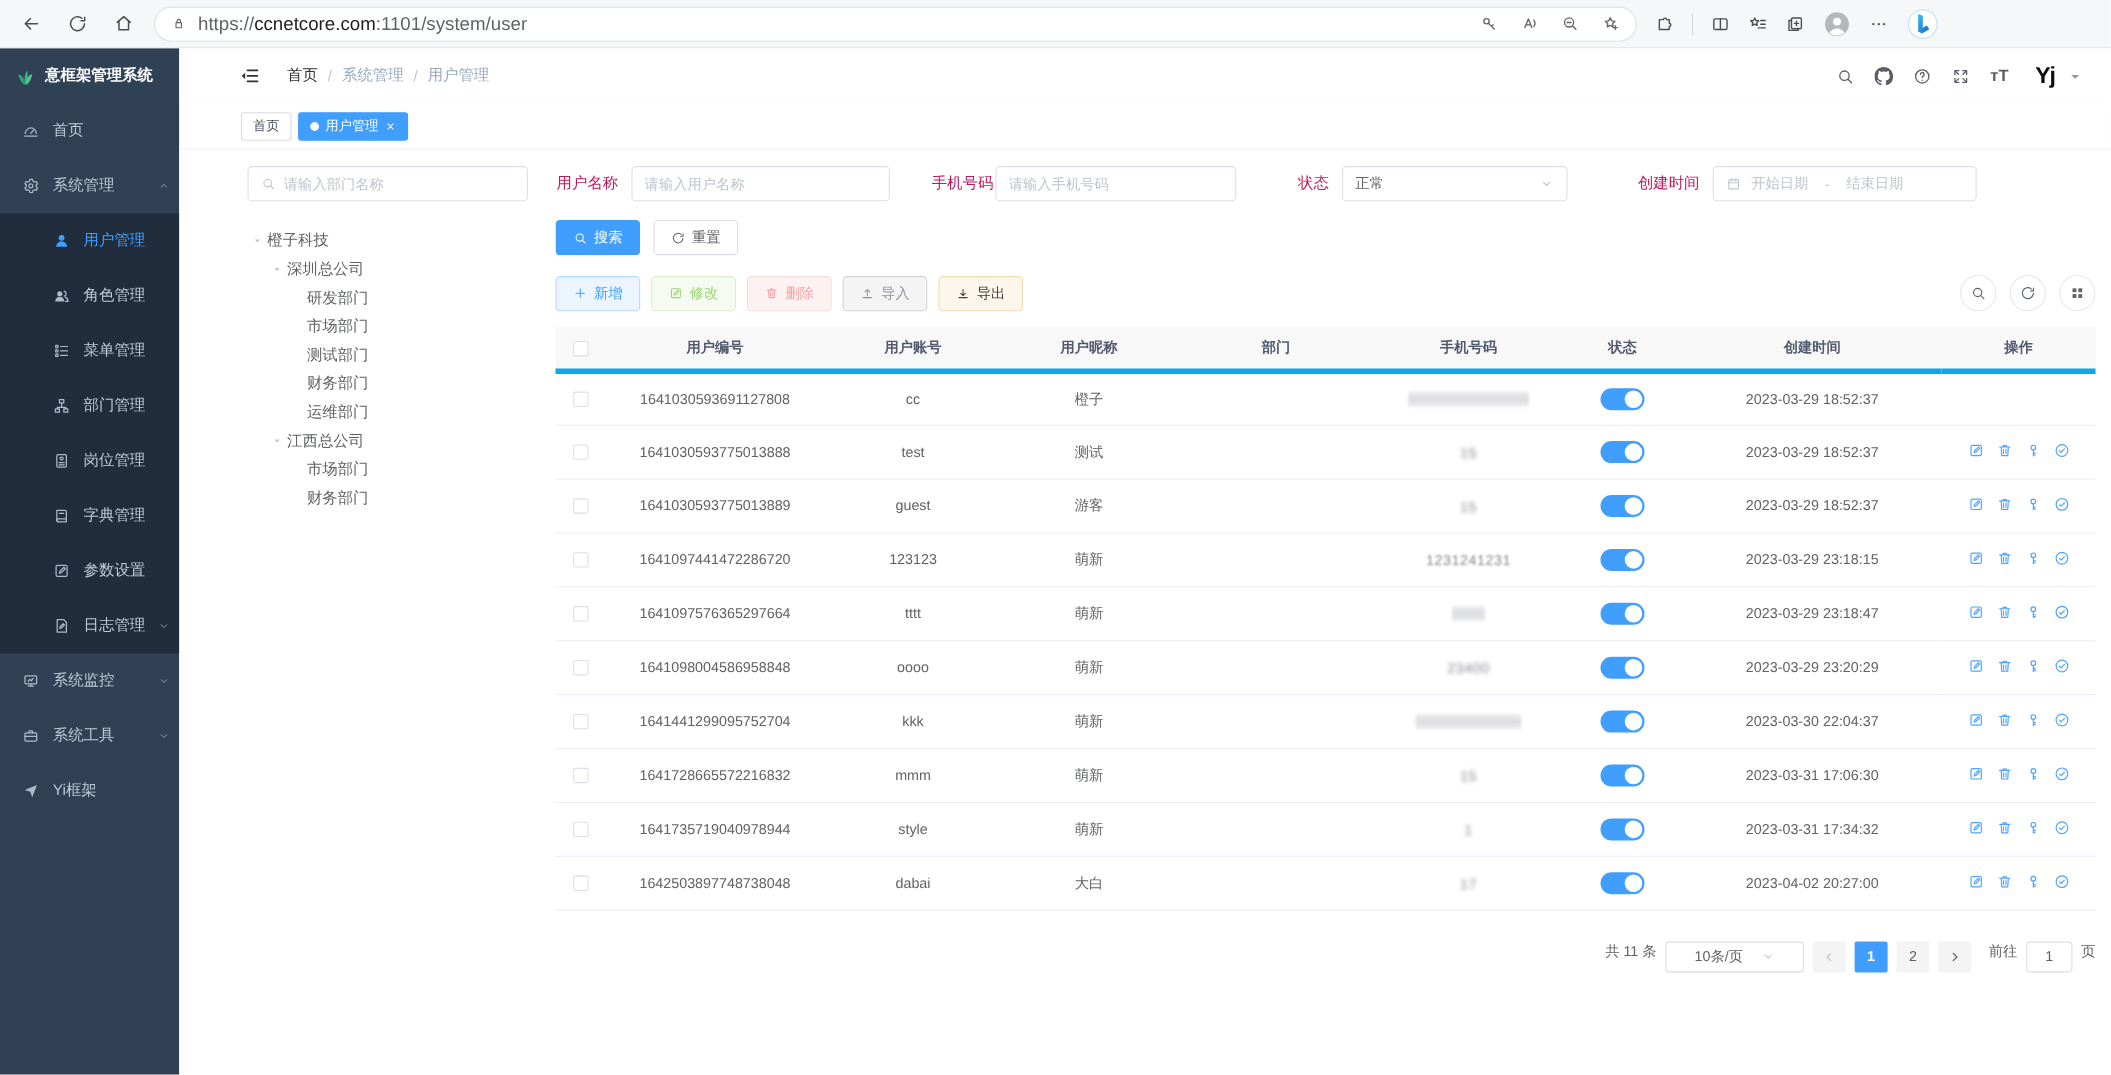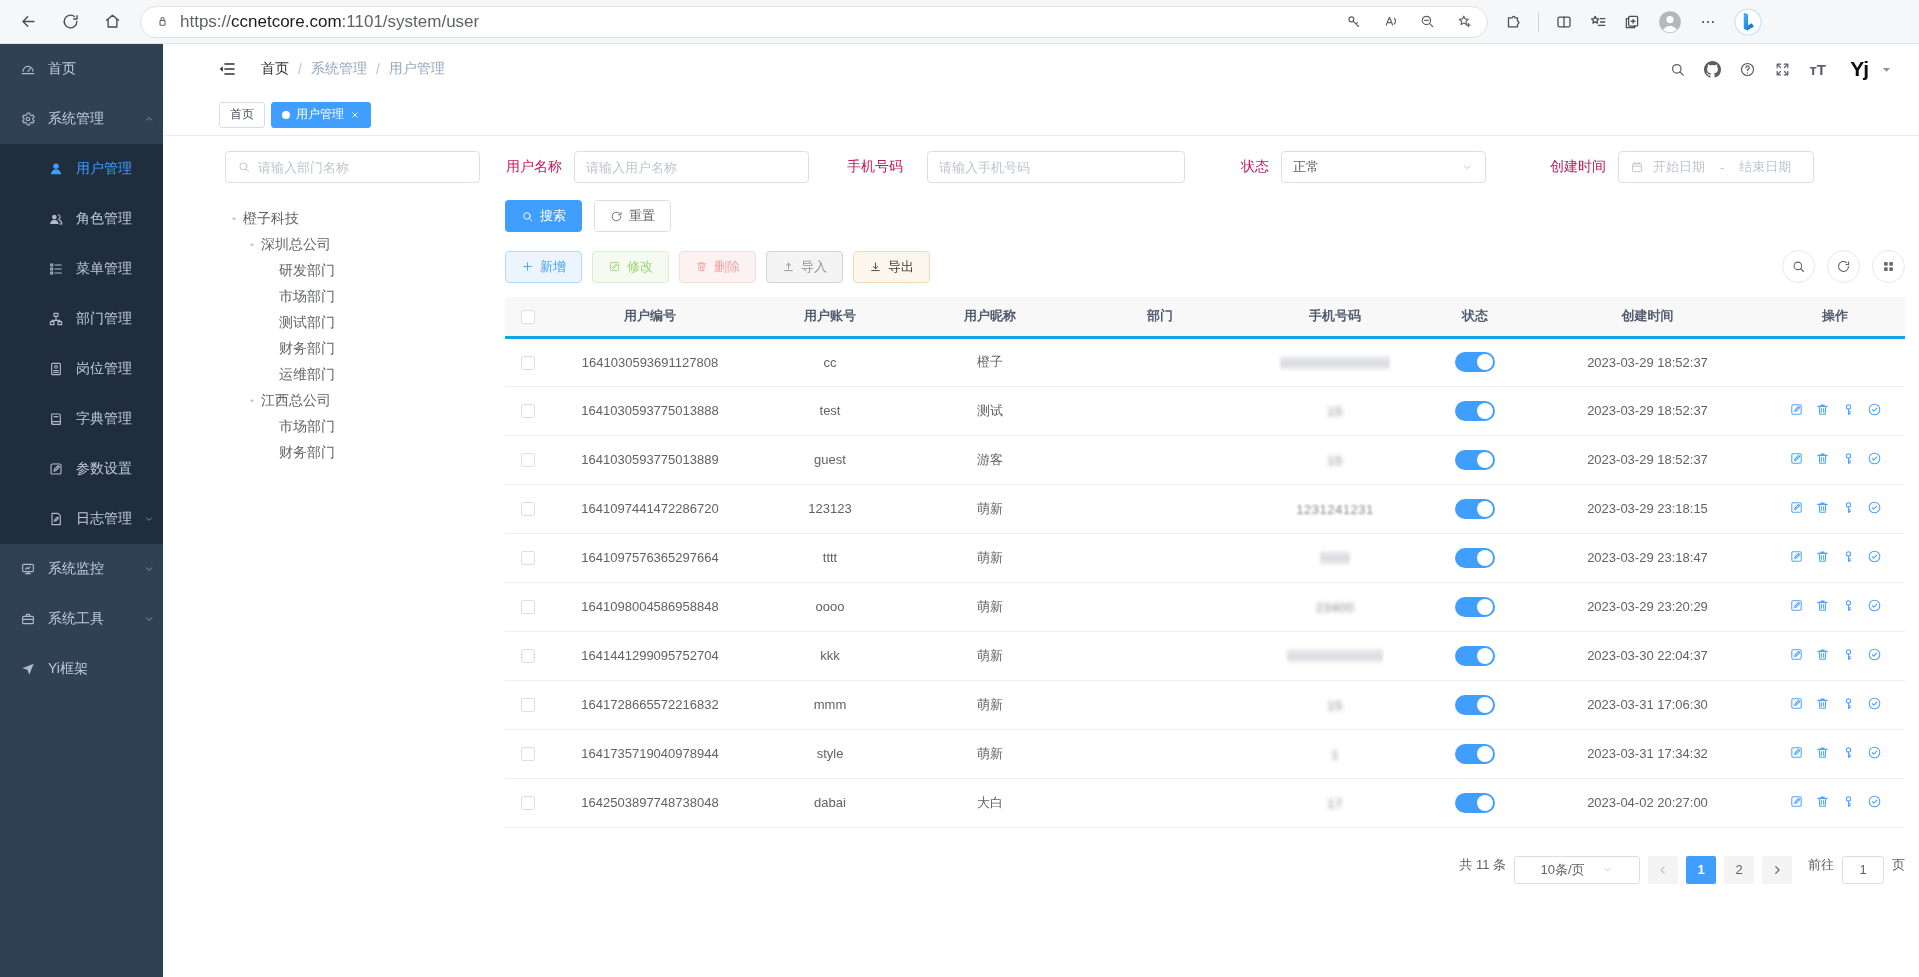--- a/index.html
+++ b/index.html
@@ -82,21 +82,21 @@
 .tree-caret{width:18px;display:flex;justify-content:center;color:#c0c4cc;font-size:12px}
 .tree-spacer{width:18px}
 .right{flex:1;min-width:0}
 .search-row{display:flex;gap:12px;margin-bottom:18px}
 .toolbar-row{display:flex;align-items:center;gap:10px;margin-bottom:14px}
 .toolbar-spacer{flex:1}
 .circle-btn{width:33px;height:33px;border-radius:50%;border:1px solid #e4e7ed;background:#fff;display:flex;align-items:center;justify-content:center;color:#5f646b;cursor:pointer}
 .circle-btn .icn{font-size:15px}
 
 table{width:100%;border-collapse:collapse;table-layout:fixed;font-size:13px;color:#606266}
-thead th{background:#f8f8f9;height:40px;font-size:13px;font-weight:700;color:#515a6e;text-align:center;border-bottom:3px solid #0ea5e9}
+thead th{background:#f8f8f9;height:40px;font-size:13px;font-weight:700;color:#515a6e;text-align:center;border-bottom:5px solid #0ea5e9}
 tbody td{height:49px;text-align:center;border-bottom:1px solid #ebeef5}
 .checkbox{width:14px;height:14px;display:inline-block;border:1px solid #dcdfe6;border-radius:2px;background:#fff;vertical-align:middle;cursor:pointer}
 .toggle{width:40px;height:20px;border-radius:10px;background:#409eff;display:inline-block;position:relative;vertical-align:middle;cursor:pointer}
 .toggle::after{content:"";position:absolute;top:2px;right:2px;width:16px;height:16px;border-radius:50%;background:#fff}
 .phone-bar{display:inline-block;height:14px;border-radius:2px;vertical-align:middle;background:linear-gradient(180deg,#ececee,#d9dade 55%,#f0f0f2);filter:blur(1.6px);opacity:.95}
 .phone-hint{display:inline-block;overflow:hidden;white-space:nowrap;vertical-align:middle;color:#84878d;letter-spacing:.5px;filter:blur(2px)}
 .actions{display:inline-flex;gap:11px;color:#4da3ff}
 .actions .icn{font-size:15px;cursor:pointer}
 
 .pagination{display:flex;align-items:flex-start;justify-content:flex-end;gap:8px;margin-top:28px;font-size:13px;color:#606266}
@@ -222,20 +222,30 @@
           </defs>
           <circle cx="12" cy="12" r="10.4" fill="#fff" stroke="#cfe3f5" stroke-width="1"></circle>
           <path d="M8.6 4.6l3.4 1.2v8.8l3-1.7 1.7 2.7-5.3 3.2-2.8-1.5z" fill="url(#bgrad)" stroke="none"></path>
         </svg>
       </span>
     </div>
 </div>
 
 <div class="app">
   <aside class="sidebar">
+    <div class="logo">
+      <span class="icn" data-icon="logo-grass-icon">
+          <svg viewBox="0 0 24 24" width="1em" height="1em" fill="none" stroke="currentColor" stroke-width="1.7" stroke-linecap="round" stroke-linejoin="round">
+            <path d="M11.8 21c.3-5.4-1.9-9-6.8-11 1 5.6 3.2 9.2 6.8 11z" fill="#2f9e6e" stroke="none"></path>
+            <path d="M12.2 21c-.3-5.4 1.9-9 6.8-11-1 5.6-3.2 9.2-6.8 11z" fill="#55c692" stroke="none"></path>
+            <path d="M12 20.5c-1.3-4.7-.7-9.8 1.9-14 .9 5.1.3 9.9-1.9 14z" fill="#41b883" stroke="none"></path>
+          </svg>
+        </span>
+      <span class="logo-title">意框架管理系统</span>
+    </div>
     <nav class="menu" id="menu">
         <div class="menu-item">
           <span class="icn mi-icon" data-icon="dashboard-icon">
             <svg viewBox="0 0 24 24" width="1em" height="1em" fill="none" stroke="currentColor" stroke-width="1.7" stroke-linecap="round" stroke-linejoin="round">
               <path d="M4.5 15.5a7.5 7.5 0 1 1 15 0"></path>
               <path d="M12 15.5l3.6-4.4"></path>
               <path d="M3.5 19h17"></path>
             </svg>
           </span>
           <span>首页</span>
@@ -462,34 +472,34 @@
                 <path d="M15.6 15.6L20 20"></path>
               </svg>
             </span>
           <input placeholder="请输入部门名称" style="">
         </div>
         <span class="f-label" style="margin-left:26px">用户名称</span>
         <div class="f-box" style="width:235px;margin-left:12px">
           <input placeholder="请输入用户名称" style="">
         </div>
         <span class="f-label" style="margin-left:38px">手机号码</span>
-        <div class="f-box" style="width:258px;margin-left:24px">
+        <div class="f-box" style="width:219px;margin-left:2px">
           <input placeholder="请输入手机号码" style="">
         </div>
         <span class="f-label" style="margin-left:56px">状态</span>
         <div class="f-box" style="width:205px;margin-left:12px">
           <span>正常</span>
           <span class="sel-caret icn" data-icon="chevron-down-icon">
               <svg viewBox="0 0 24 24" width="1em" height="1em" fill="none" stroke="currentColor" stroke-width="1.7" stroke-linecap="round" stroke-linejoin="round">
                 <path d="M7 9.8l5 5 5-5"></path>
               </svg>
             </span>
         </div>
         <span class="f-label" style="margin-left:64px">创建时间</span>
-        <div class="f-box" style="width:196px;margin-left:12px;gap:9px">
+        <div class="f-box" style="width:240px;margin-left:12px;gap:9px">
           <span class="icn" data-icon="calendar-icon">
               <svg viewBox="0 0 24 24" width="1em" height="1em" fill="none" stroke="currentColor" stroke-width="1.7" stroke-linecap="round" stroke-linejoin="round">
                 <rect x="4.5" y="6" width="15" height="14" rx="1.5"></rect>
                 <path d="M4.5 10.5h15M8.5 4v3.5M15.5 4v3.5"></path>
               </svg>
             </span>
           <span class="ph">开始日期</span>
           <span class="ph" style="margin:0 6px">-</span>
           <span class="ph">结束日期</span>
         </div>

